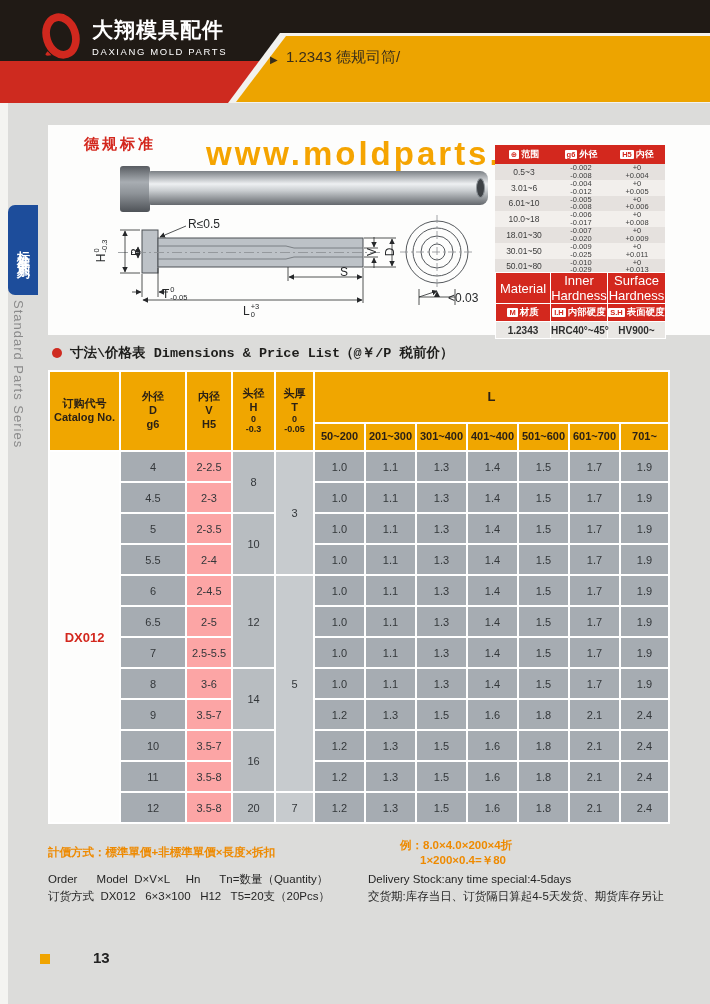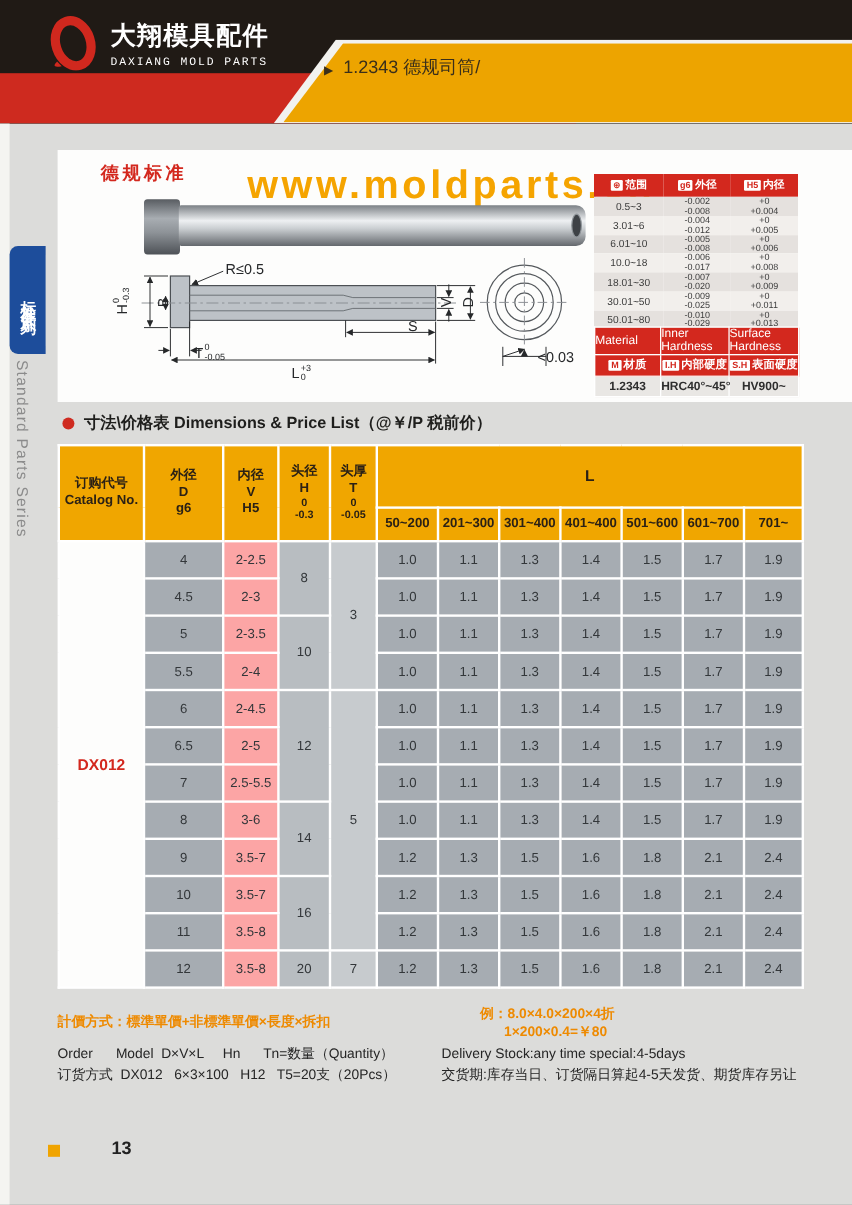--- a/index.html
+++ b/index.html
@@ -9,21 +9,21 @@
   
   .hdr { position:absolute; top:0; left:0; width:710px; height:103px; background:#201a15; overflow:hidden; }
   .hdr-red { position:absolute; top:61px; left:0; width:480px; height:42px; background:#ce2a1f; }
   .hdr-white { position:absolute; top:33px; left:228px; width:482px; height:70px; background:#f2f2ef;
                clip-path:polygon(52px 0,100% 0,100% 100%,0 100%); }
   .hdr-orange { position:absolute; top:36px; left:236px; width:474px; height:66px; background:#eda400;
                clip-path:polygon(50px 0,100% 0,100% 100%,0 100%); }
   .logo { position:absolute; top:13px; left:38px; display:flex; align-items:center; gap:8px; }
   .logo-icon { width:46px; height:46px; }
   .logo-txt .cn { color:#fff; font-size:21px; font-weight:bold; letter-spacing:1px; }
-  .logo-txt .en { color:#fff; font-size:9.5px; letter-spacing:1.6px; margin-top:2px;font-family:Liberation Mono, monospace; }
+  .logo-txt .en { color:#fff; font-size:9.5px; letter-spacing:1.6px; margin-top:2px; }
   .title { position:absolute; top:47px; left:286px; color:#3a2f1a; font-size:15px; line-height:19px; }
   .title .arr { position:absolute; left:-16px; top:3px; font-size:10px; }
 
   
   .side-strip { position:absolute; left:0; top:103px; width:8px; height:901px; background:#f4f4f1; }
   .side-tab { position:absolute; left:8px; top:205px; width:30px; height:90px; background:#1d4d9b;
               border-radius:7px 0 0 7px; display:flex; align-items:center; justify-content:center; }
   .side-tab span { writing-mode:vertical-rl; color:#fff; font-size:13px; font-weight:bold; letter-spacing:4px; }
   .side-en { position:absolute; left:11px; top:300px; writing-mode:vertical-rl; color:#8b8b8b; font-size:13px; letter-spacing:1px; }
 
@@ -44,27 +44,27 @@
 
   
   .tol { position:absolute; left:447px; top:20px; width:170px; border-collapse:collapse; table-layout:fixed; }
   .tol th { background:#d3281e; color:#fff; font-size:9px; height:19px; font-weight:bold; }
   .tol td { text-align:center; color:#3c3c3c; height:14px; font-size:8.5px;margin-top:35px; }
   .tol tr:nth-child(odd) td { background:#f2efec; }
   .tol tr:nth-child(even) td { background:#e5e1de; }
   .tol .two { font-size:7.5px; line-height:1.05; }
   .badge { display:inline-block; background:#fff; color:#d3281e; font-size:7.5px; font-weight:bold; padding:0 2px; border-radius:1px; margin-right:2px; }
   .mat { position:absolute; left:447px; top:147px; width:170px; border-collapse:collapse; table-layout:fixed; }
-  .mat .r1 td { background:#d3281e; color:#fff; font-size:10px; height:15px; text-align:left; }
+  .mat .r1 td { background:#d3281e; color:#fff; font-size:13px; height:15px; text-align:center; }
   .mat .r2 td { background:#d3281e; color:#fff; font-size:9.5px; font-weight:bold; height:18px; text-align:center; }
   .mat .r3 td { background:#e9e7e4; color:#2e2e2e; font-size:10px; font-weight:bold; height:17px; text-align:center; }
   .mat td { border:1px solid #fff; }
 
   
-  .sect { position:absolute; left:52px; top:344px; display:flex; align-items:center; gap:8px; }
+  .sect { position:absolute; left:52px; top:344px; display:flex; align-items:center; gap:8px;font-family:Liberation Mono, monospace; }
   .sect .dot { width:10px; height:10px; border-radius:50%; background:#cf2b20; }
   .sect .txt { font-size:13.5px; font-weight:bold; color:#1e1e1c; }
 
   
   .price { position:absolute; left:48px; top:370px; width:620px; border-collapse:collapse; table-layout:fixed; }
   .price th, .price td { border:2px solid #fff; text-align:center; vertical-align:middle; padding:0; }
   .price thead th { background:#f0a600; color:#2b2115; font-size:11px; font-weight:bold; line-height:1.25; }
   .price thead tr:first-child th { height:52px; }
   .price thead tr:last-child th { height:28px; }
   .price tbody tr { height:31px; }

